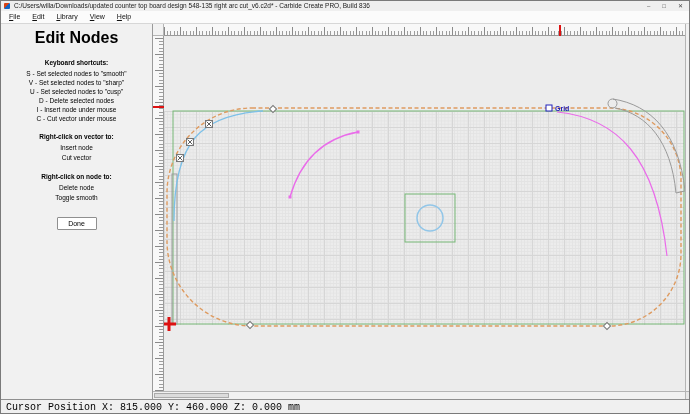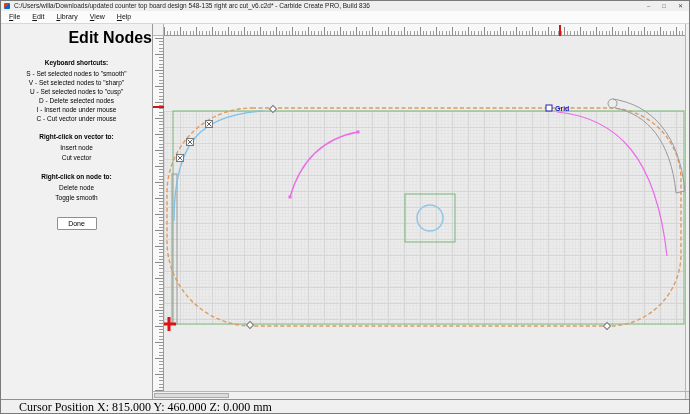--- a/index.html
+++ b/index.html
@@ -16,21 +16,21 @@
     background:linear-gradient(135deg,#d84315 50%,#1565c0 50%); flex:0 0 auto; }
   .title-text { font-size:6.5px; line-height:10px; margin-left:4px; white-space:nowrap; color:#1a1a1a; flex:1 1 auto; overflow:hidden; }
   .win-controls { display:flex; gap:12px; margin-right:6px; }
   .win-controls span { font-size:6px; line-height:10px; color:#444; cursor:default; }
   
   .menubar { position:absolute; left:0; top:10px; width:100%; height:13px; background:#fbfbfb; border-bottom:1px solid #d7d7d7; display:flex; align-items:center; padding-left:2px; }
   .menu-item { display:inline-block; font-size:7px; line-height:12px; padding:0 6px; color:#111; }
   .menu-item::first-letter { text-decoration:underline; }
   
   .left-panel { position:absolute; left:0; top:23px; width:152px; height:375px; background:#f1f1f1; border-right:1px solid #9a9a9a; text-align:center; }
-  .panel-title { font-size:16px; font-weight:bold; margin-top:5px; margin-bottom:12px;text-align:right; }
+  .panel-title { font-size:16px; font-weight:bold; margin-top:5px; margin-bottom:12px; }
   .sec-header { font-size:6.5px; font-weight:bold; margin:10px 0 3px; }
   .sc-line { font-size:6.5px; line-height:9px; }
   .action-line { font-size:6.5px; line-height:10px; }
   .done-btn { display:block; margin:14px auto 0; width:40px; height:13px; background:#fff; border:1px solid #8f8f8f; border-radius:1px; font-size:7px; line-height:11px; text-align:center; font-family:"Liberation Sans", sans-serif; padding:0; }
   
   .canvas-wrap { position:absolute; left:152px; top:23px; width:538px; height:375px; background:#ececec; }
   .corner-box { position:absolute; left:0; top:0; width:11px; height:12px; background:#f2f2f2; border-right:1px solid #b5b5b5; border-bottom:1px solid #b5b5b5; }
   .ruler-top { position:absolute; left:11px; top:0; width:521px; height:12px; background:
       repeating-linear-gradient(90deg,#8a8a8a 0 1px,transparent 1px 16px) left bottom/100% 8px no-repeat,
       repeating-linear-gradient(90deg,#9d9d9d 0 1px,transparent 1px 3.2px) left bottom/100% 4px no-repeat,
@@ -49,21 +49,21 @@
       linear-gradient(#e3e3e3 1px,transparent 1px),
       linear-gradient(90deg,#e3e3e3 1px,transparent 1px);
     background-size:16px 16px,16px 16px,3.2px 3.2px,3.2px 3.2px; }
   .vec-svg { position:absolute; left:0; top:0; width:521px; height:355px; }
   .vscroll { position:absolute; left:532px; top:0; width:6px; height:367px; background:#f1f1f1; border-left:1px solid #b5b5b5; }
   .hscroll { position:absolute; left:0; top:367px; width:532px; height:8px; background:#f1f1f1; border-top:1px solid #b5b5b5; }
   .hthumb { position:absolute; left:1px; top:1px; width:75px; height:5px; background:#dcdcdc; border:1px solid #ababab; }
   .scroll-corner { position:absolute; left:532px; top:367px; width:6px; height:8px; background:#e8e8e8; border-top:1px solid #b5b5b5; border-left:1px solid #b5b5b5; }
   
   .statusbar { position:absolute; left:0; top:398px; width:100%; height:16px; background:#f0f0f0; border-top:1px solid #8f8f8f; }
-  .status-text { font-family:Liberation Serif, serif; font-size:12px; line-height:15px; margin-left:18px; white-space:pre; }
+  .status-text { font-family:Liberation Mono, monospace; font-size:10px; line-height:15px; margin-left:5px; white-space:pre; }
 </style>
 </head>
 <body>
 
 <div class="window">
 
   <div class="titlebar">
     <div class="app-icon"></div>
     <div class="title-text">C:/Users/willa/Downloads/updated counter top board design 548-135 right arc cut_v6.c2d* - Carbide Create PRO, Build 836</div>
     <div class="win-controls">

